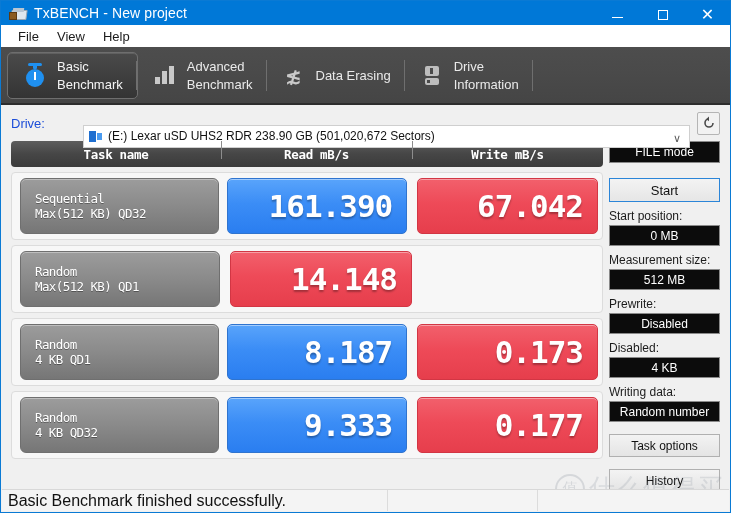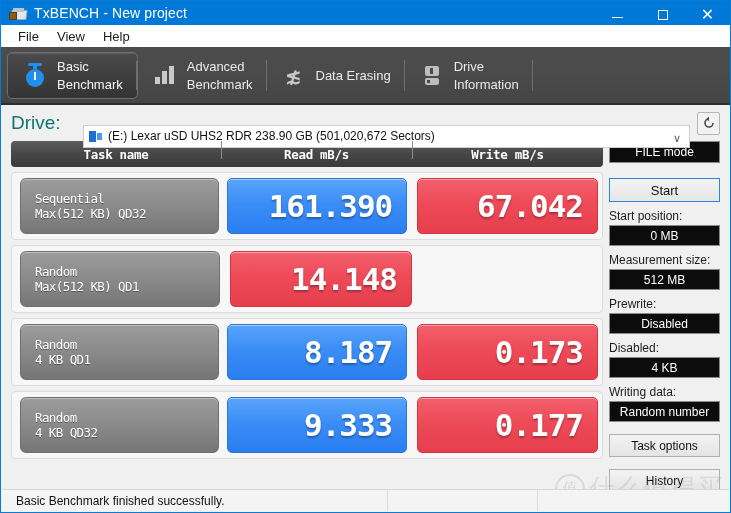--- a/index.html
+++ b/index.html
@@ -55,21 +55,21 @@
   
   .ic-shred{display:flex;align-items:center;justify-content:center;color:#c9c9c9;font-size:20px;font-weight:bold;}
   
   .ic-drive .top{position:absolute;left:6px;top:3px;width:14px;height:10px;background:#bdbdbd;border-radius:2px;}
   .ic-drive .top i{position:absolute;left:5px;top:2px;width:3px;height:6px;background:#4a4a4a;font-style:normal;}
   .ic-drive .bot{position:absolute;left:6px;top:15px;width:14px;height:7px;background:#bdbdbd;border-radius:2px;}
   .ic-drive .bot i{position:absolute;left:2px;top:2px;width:3px;height:3px;background:#4a4a4a;font-style:normal;}
 
   
   .drive-row{display:flex;align-items:center;height:36px;padding:0 10px;background:#f0f0f0;}
-  .drive-lbl{font-size:19px;color:#0f766e;width:72px;}
+  .drive-lbl{font-size:13px;color:#1d4ed8;width:72px;}
   .combo{flex:1;height:23px;background:#fff;border:1px solid #cfcfcf;display:flex;align-items:center;
          position:relative;box-sizing:border-box;margin-top:26px;}
   .combo .dico{width:13px;height:11px;margin:0 6px 0 5px;position:relative;flex:0 0 auto;}
   .combo .dico .l{position:absolute;left:0;top:0;width:7px;height:11px;background:#1f6fd0;}
   .combo .dico .r{position:absolute;left:8px;top:2px;width:5px;height:7px;background:#4a9bf0;}
   .combo-text{font-size:12px;color:#111;white-space:nowrap;overflow:hidden;}
   .combo .chev{position:absolute;right:8px;top:6px;color:#5a5a5a;font-size:11px;}
   .refresh-btn{width:23px;height:23px;margin-left:7px;border:1px solid #b5b5b5;background:#f2f2f2;
         border-radius:2px;display:flex;align-items:center;justify-content:center;box-sizing:border-box;}
   .refresh-btn svg{display:block;}
@@ -118,22 +118,22 @@
   .field-lbl{font-size:12px;color:#1b1b1b;margin-top:7px;margin-bottom:2px;}
   .field-val{height:21px;background:#0c0c0c;border:1px solid #8a8a8a;color:#fff;font-size:12px;
        display:flex;align-items:center;justify-content:center;box-sizing:border-box;}
   .plain-btn{height:23px;margin-top:12px;background:linear-gradient(#f3f3f3,#e4e4e4);
        border:1px solid #b0b0b0;color:#111;font-size:12px;display:flex;align-items:center;
        justify-content:center;box-sizing:border-box;}
 
   
   .statusbar{position:absolute;left:1px;right:1px;bottom:1px;height:21px;background:#f4f4f4;
        border-top:1px solid #d8d8d8;display:flex;align-items:center;}
-  .status-cell{height:21px;display:flex;align-items:center;padding-left:14px;box-sizing:border-box;
-       font-size:12px;color:#111;}
+  .status-cell{height:21px;display:flex;align-items:center;padding-left:6px;box-sizing:border-box;
+       font-size:16px;color:#111;}
   .status-cell.s1{width:386px;border-right:1px solid #dcdcdc;}
   .status-cell.s2{width:150px;border-right:1px solid #dcdcdc;}
   .status-cell.s3{flex:1;}
 
   
   .watermark{position:absolute;right:6px;bottom:6px;display:flex;align-items:center;
        opacity:.22;pointer-events:none;}
   .wm-logo{width:30px;height:30px;border-radius:50%;border:2px solid #7a8490;
        display:flex;align-items:center;justify-content:center;color:#7a8490;font-size:15px;
        margin-right:4px;box-sizing:border-box;}

